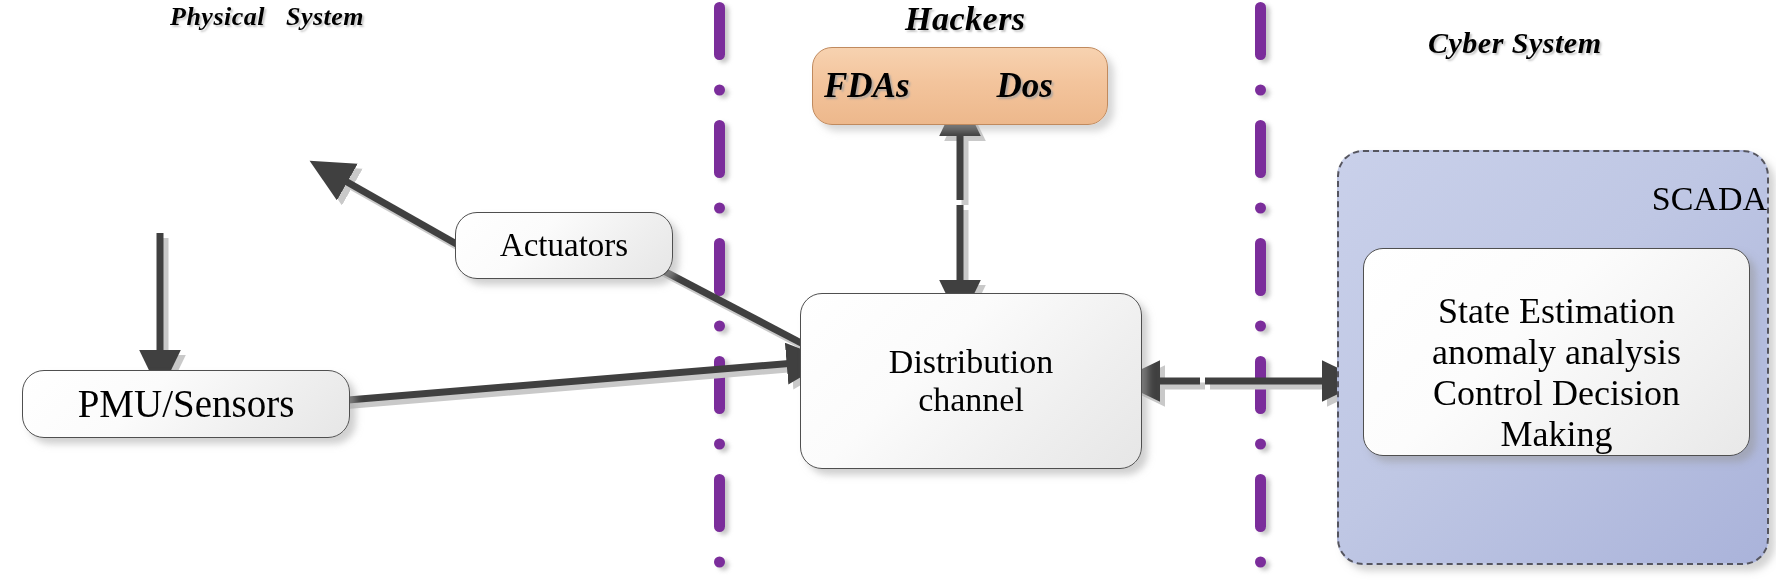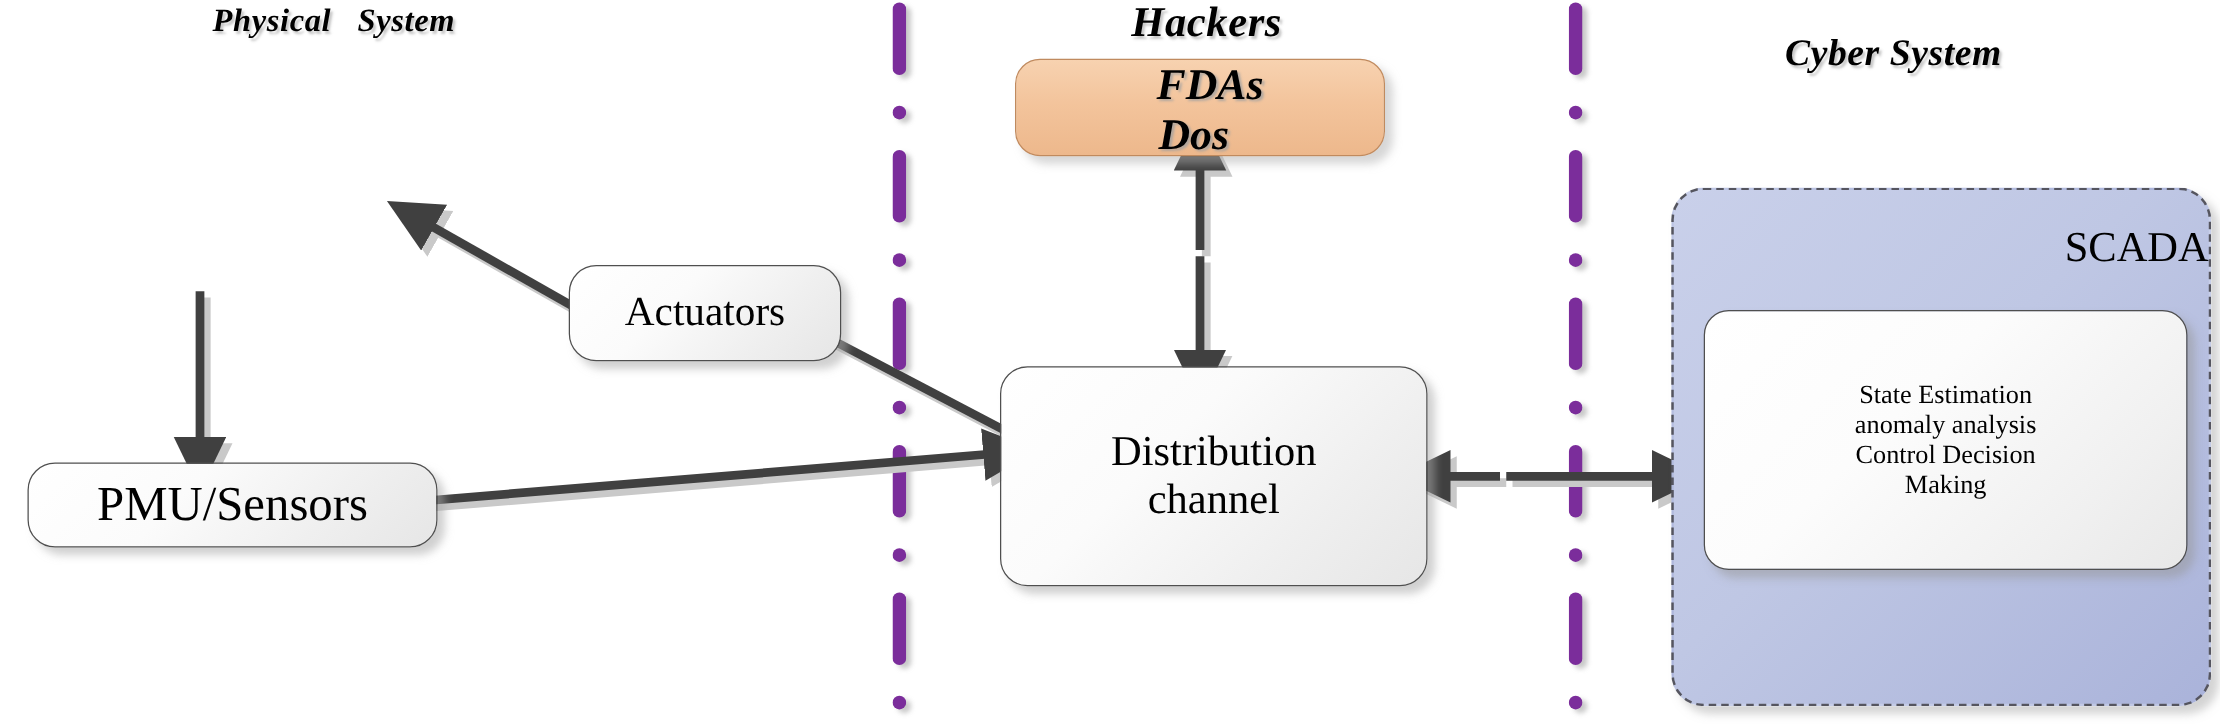--- a/index.html
+++ b/index.html
@@ -48,21 +48,21 @@
     line-height: 1.12;
   }
   .node .lines { display: block; }
   .node .lines span { display: block; white-space: pre; }
 
   #node-generation {
     left: 2px; top: 78px; width: 322px; height: 152px;
     font-size: 33px;
   }
   #node-actuators {
-    left: 455px; top: 212px; width: 218px; height: 77px;
+    left: 455px; top: 212px; width: 218px; height: 67px;
     font-size: 33px;
   }
   #node-pmu {
     left: 22px; top: 370px; width: 328px; height: 68px;
     font-size: 39px;
   }
   #node-comm {
     left: 800px; top: 293px; width: 342px; height: 176px;
     font-size: 34px;
   }
@@ -72,27 +72,26 @@
     position: absolute;
     box-sizing: border-box;
     left: 812px; top: 47px; width: 296px; height: 78px;
     border: 1.6px solid #c08a5e;
     border-radius: 20px;
     background: linear-gradient(180deg, #f7d2b0 0%, #f3c49c 45%, #edb88c 100%);
     box-shadow: 6px 6px 7px rgba(175,175,175,0.5);
     display: flex;
     align-items: center;
     justify-content: space-between;
-    padding: 0 28px 0 44px;
+    padding: 0 28px 0 11px;
     font-family: "Liberation Serif", "DejaVu Serif", serif;
     font-weight: bold;
     font-style: italic;
     font-size: 35px;
     color: #000000;
-    flex-direction: column;
   }
   #node-hackers span { text-shadow: 2px 2px 2px rgba(160,160,160,0.8); white-space: pre; }
   #hackers-dos { margin-right: 26px; }
 
   
   #node-scada {
     position: absolute;
     box-sizing: border-box;
     left: 1337px; top: 150px; width: 432px; height: 415px;
     border: 2px dashed #55555f;
@@ -109,24 +108,24 @@
     color: #000000;
   }
   #node-scada-inner {
     position: absolute;
     box-sizing: border-box;
     left: 24px; top: 96px; width: 387px; height: 208px;
     border: 1.6px solid #4f4f4f;
     border-radius: 20px;
     background: linear-gradient(135deg, #ffffff 0%, #fcfcfc 40%, #f0f0f0 78%, #e8e8e8 100%);
     box-shadow: 6px 6px 7px rgba(150,150,150,0.5);
-    display: flex; align-items: center; justify-content: center;
+    display: flex; align-items: flex-end; justify-content: center;
     text-align: center;
     font-family: "Liberation Serif", "DejaVu Serif", serif;
-    font-size: 21px;
+    font-size: 36px;
     line-height: 1.14;
     color: #000000;
   }
   #node-scada-inner .lines span { display: block; white-space: pre; }
 
   
   .sep {
     position: absolute;
     width: 11px;
     top: -2px;

